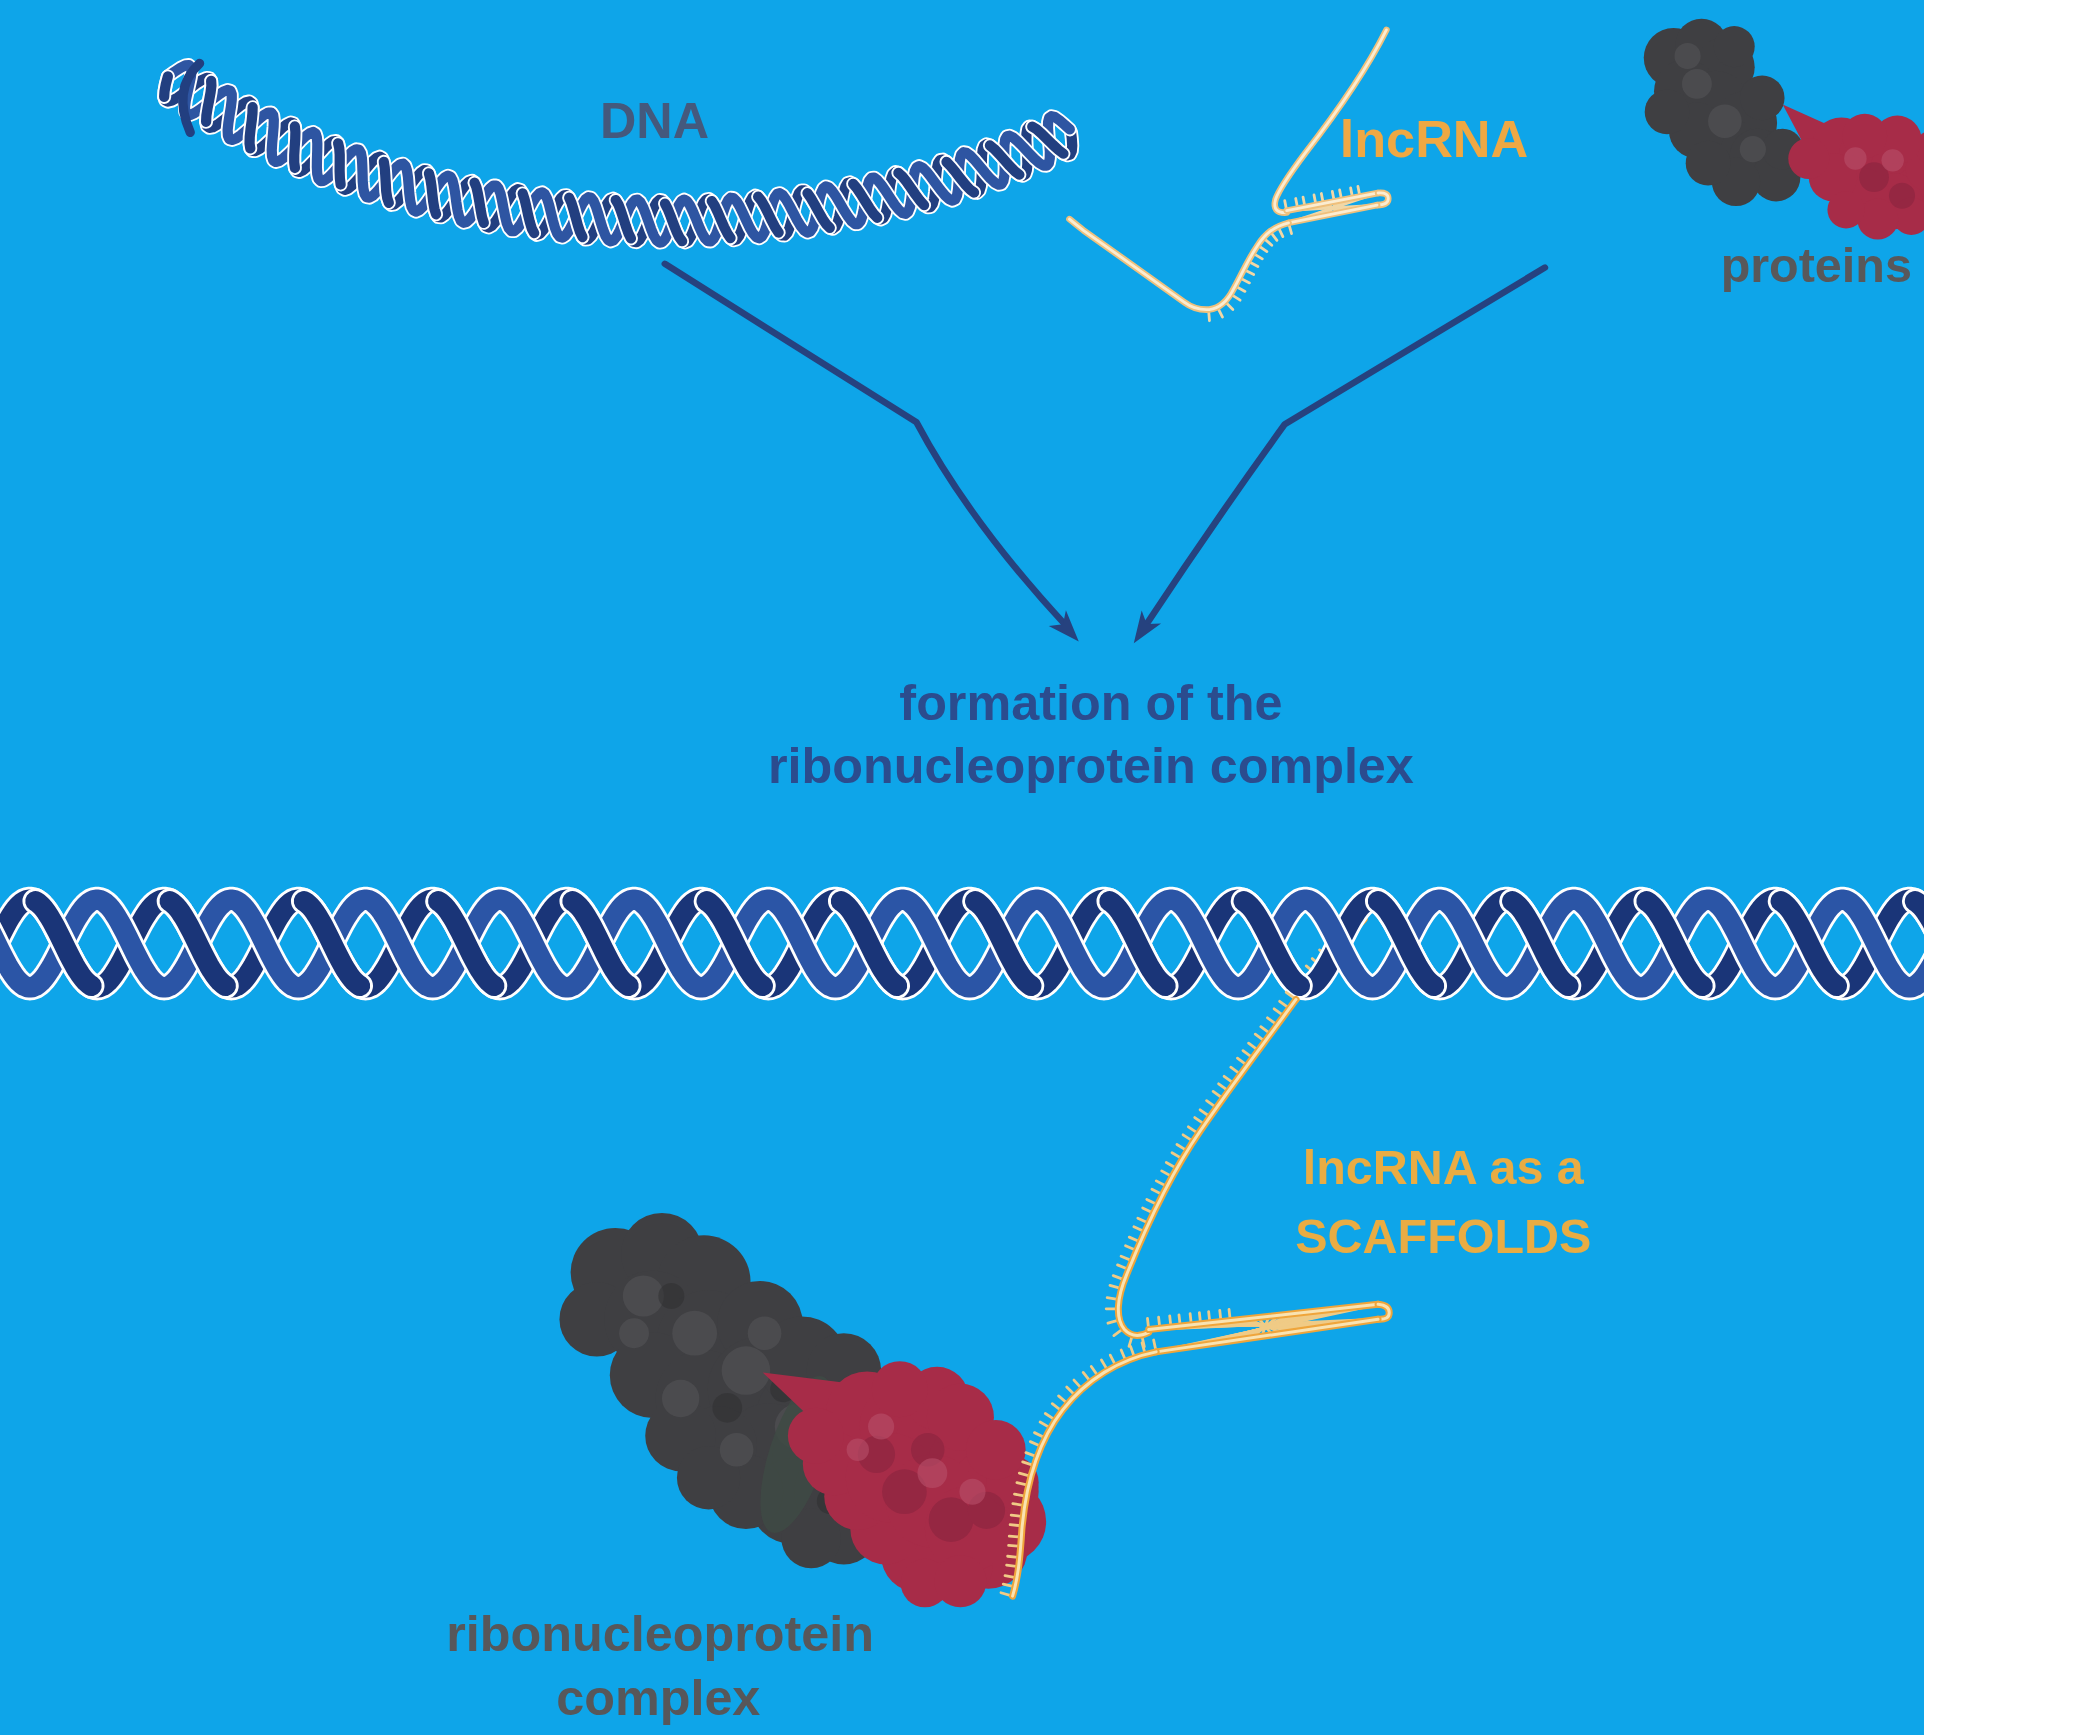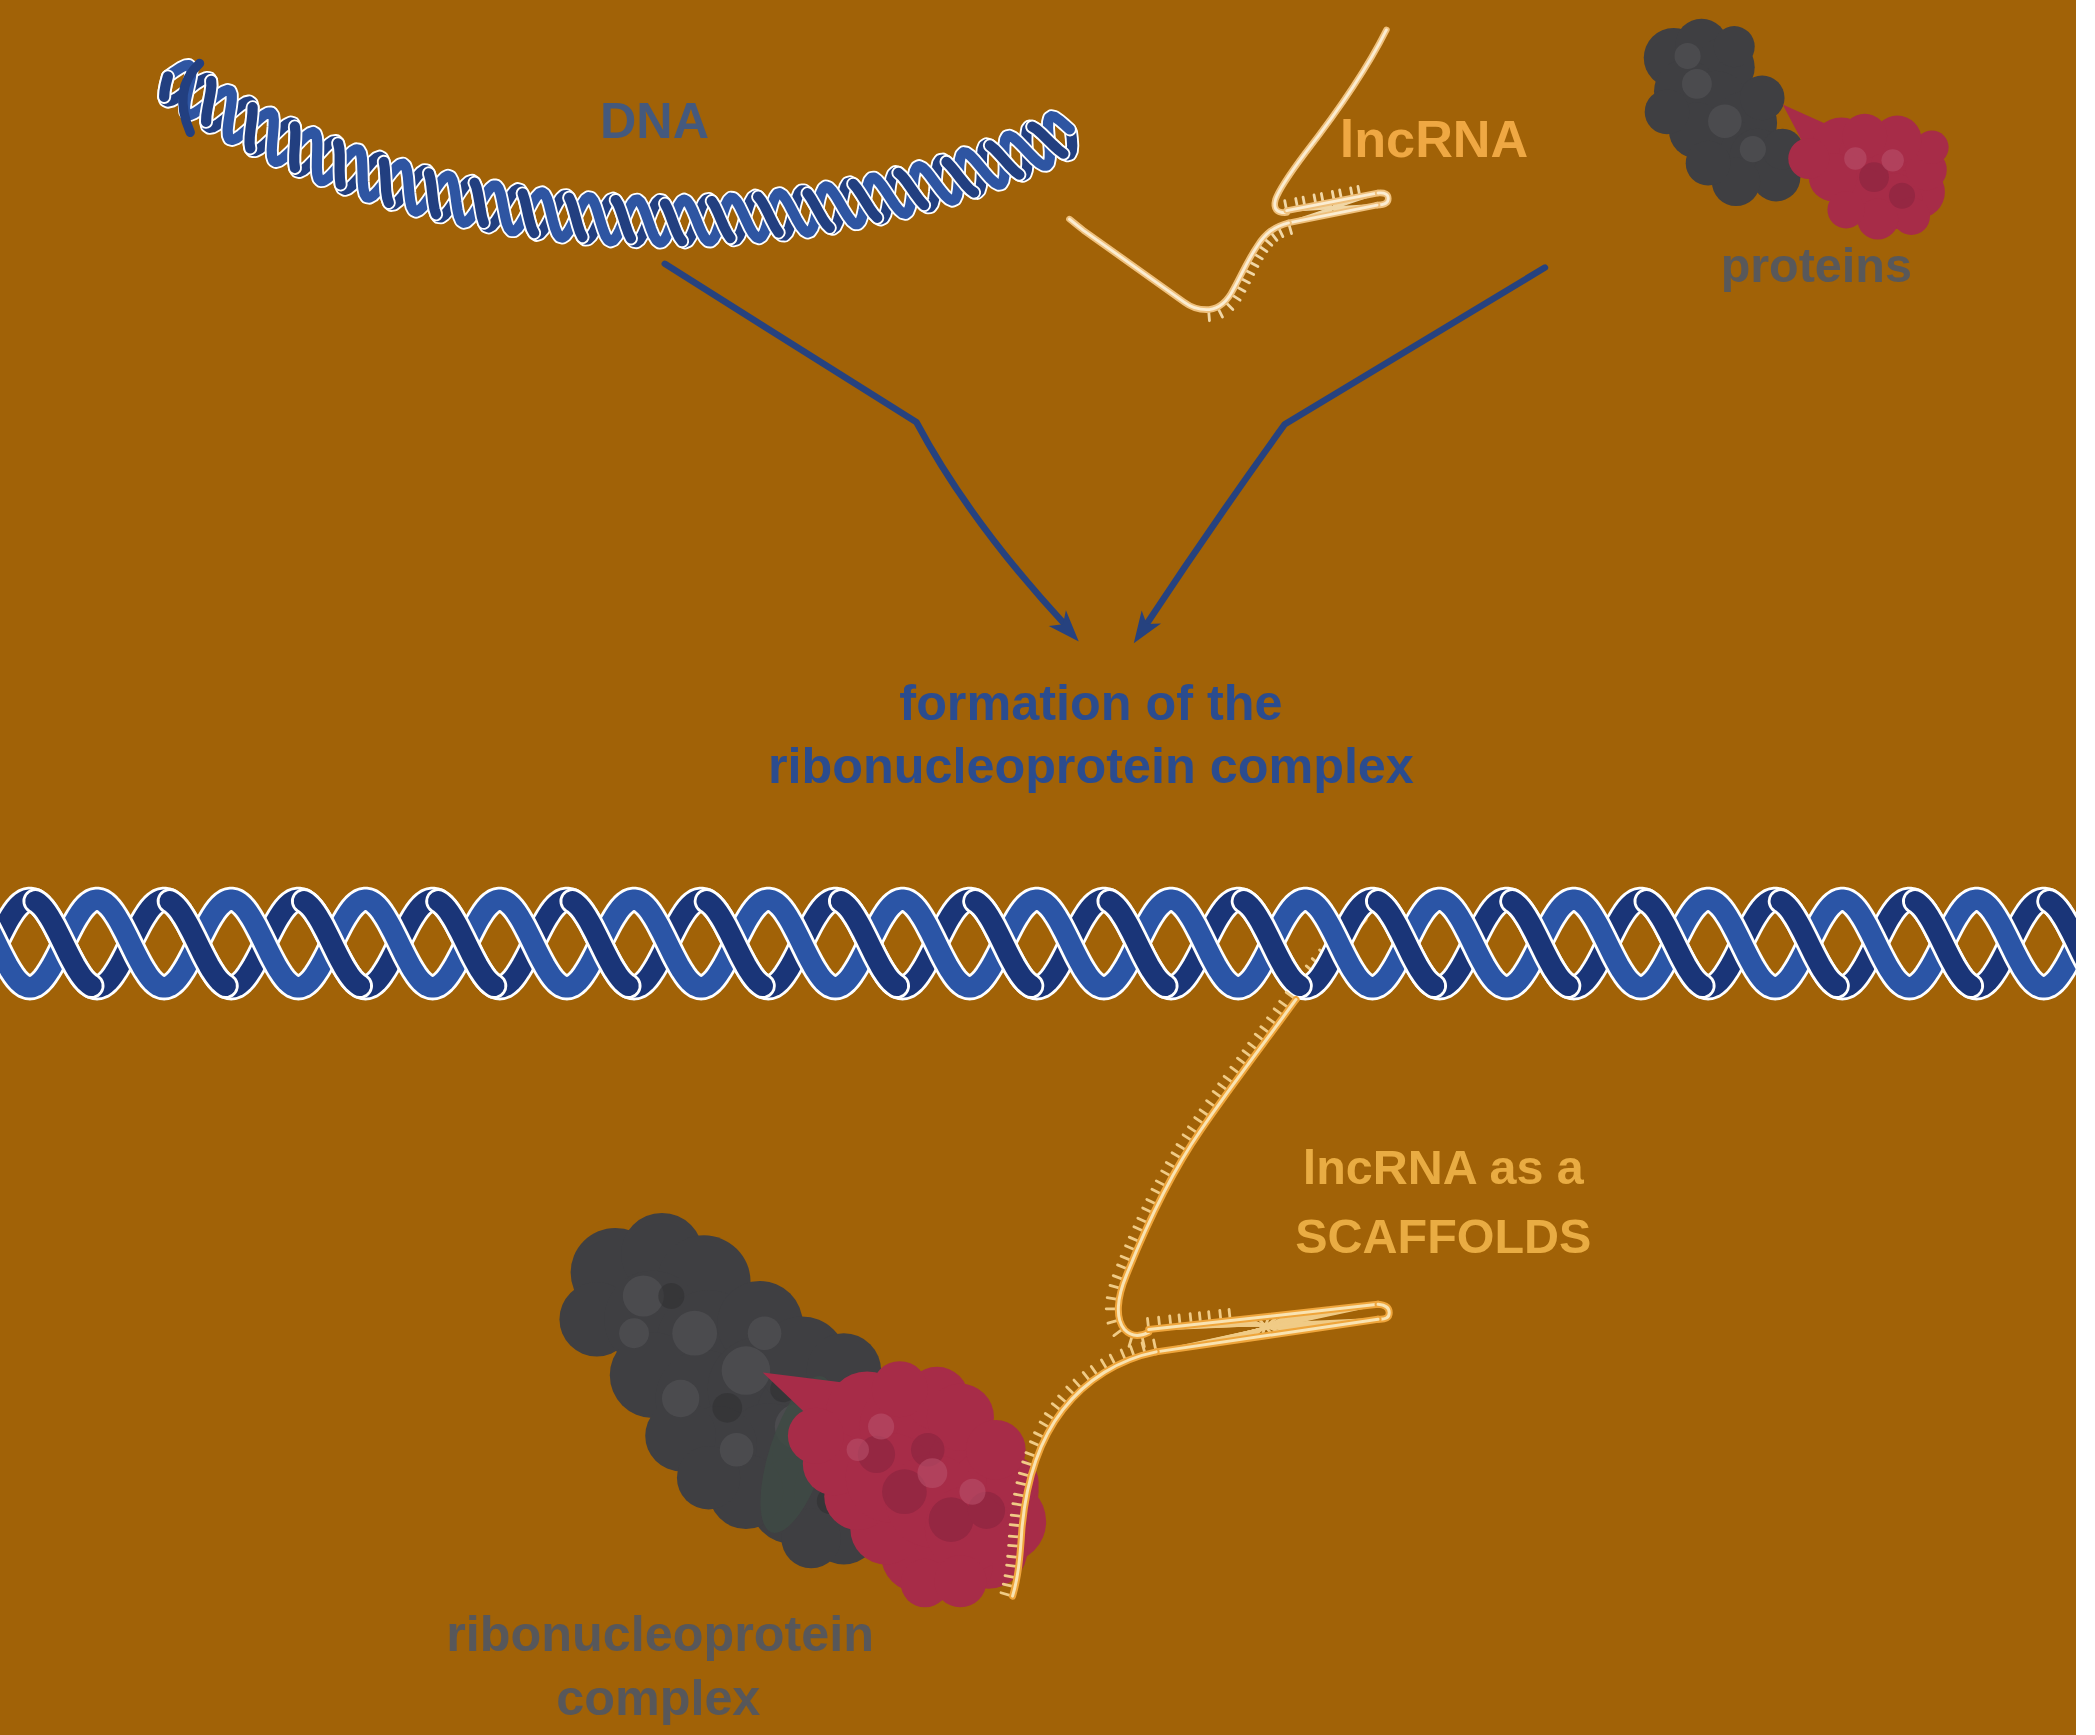--- a/index.html
+++ b/index.html
@@ -1,16 +1,16 @@
 <!DOCTYPE html>
 <html style="font-size:15px"><head>
 <meta charset="utf-8">
 <style>
   html,body{margin:0;padding:0;background:#ffffff;}
-  .stage{width:2076px;height:1736px;position:relative;background:#a16207;overflow:hidden;}
+  .stage{width:1924px;height:1736px;position:relative;background:#0ea5e9;overflow:hidden;}
   svg{display:block;}
   text{font-family:"Liberation Sans", sans-serif;font-weight:600;}
 </style>
 </head>
 <body>
 
 <div class="stage">
 <svg width="2096" height="1736" viewBox="0 0 2248 1862" xmlns="http://www.w3.org/2000/svg">
 
   <g id="g-small-helix">

